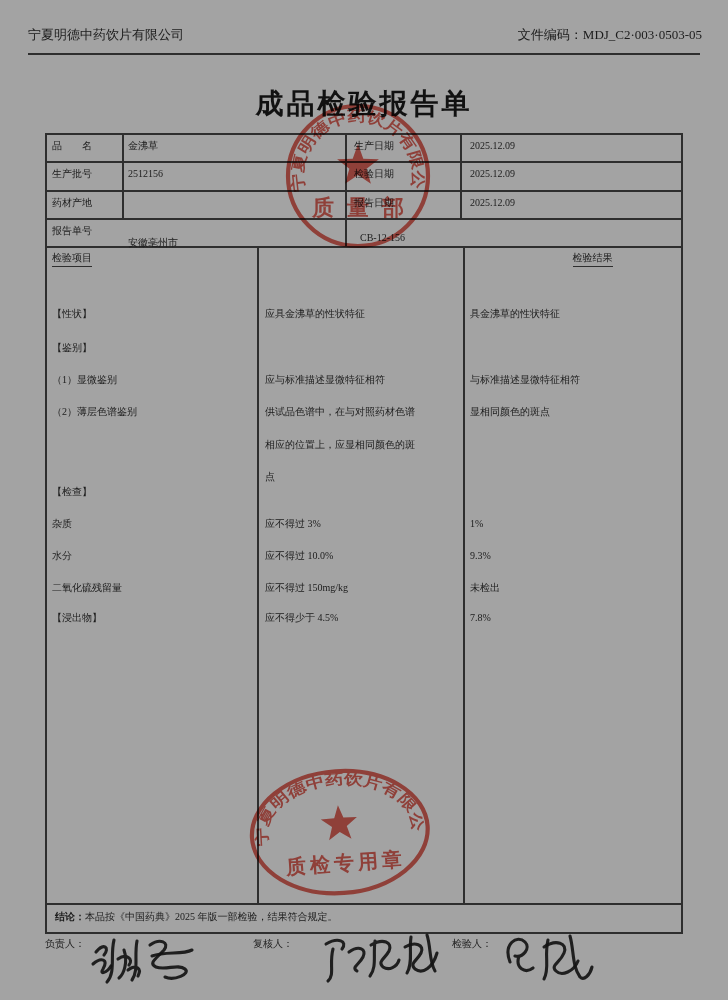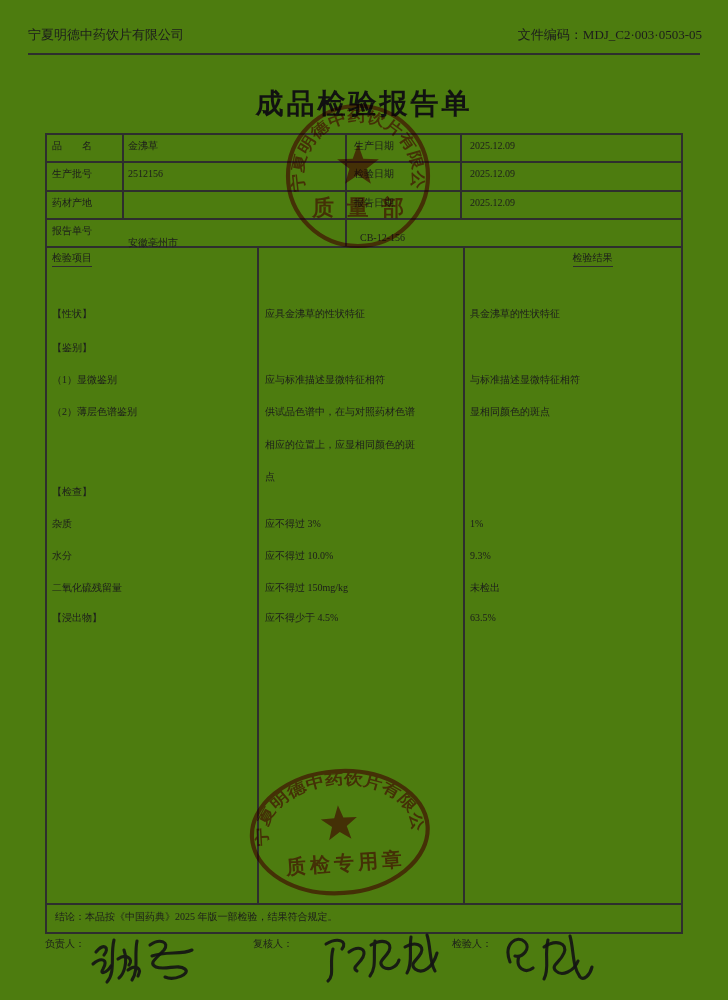--- a/index.html
+++ b/index.html
@@ -1,30 +1,30 @@
 <!DOCTYPE html>
 <html><head>
 <meta charset="utf-8">
 <style>
   html,body{margin:0;padding:0;background:#ffffff;}
   .page{
-    position:relative;width:728px;height:1000px;background:#4d7c0f;overflow:hidden;
+    position:relative;width:728px;height:1000px;background:#a3a3a3;overflow:hidden;
     font-family:"Liberation Serif","DejaVu Serif",serif;color:#1c1c1c;
   }
   .t{position:absolute;white-space:nowrap;font-size:10px;line-height:1.15;}
   .small{font-size:13px;}
   .hline{position:absolute;height:2px;background:#2e2e2e;}
   .vline{position:absolute;width:2px;background:#2e2e2e;}
   .title{
     position:absolute;left:0;right:0;text-align:center;
     font-family:"Liberation Sans","DejaVu Sans",sans-serif;
     font-weight:bold;font-size:28px;letter-spacing:3px;color:#111;
   }
   .colhead{border-bottom:1.6px solid #2e2e2e;padding-bottom:3px;}
-  .bold{font-weight:normal;}
+  .bold{font-weight:bold;}
   .conclusion-box{
     position:absolute;left:45px;top:903px;width:638px;height:31px;
     border:2px solid #2e2e2e;box-sizing:border-box;
   }
   .stamp{position:absolute;opacity:0.78;mix-blend-mode:multiply;}
   .sig{position:absolute;}
   .sig path{fill:none;stroke:#141414;stroke-width:3.1;stroke-linecap:round;stroke-linejoin:round;opacity:.92;}
 </style>
 </head>
 <body>
@@ -90,21 +90,21 @@
   <div class="t" style="left:265px;top:550px;">应不得过 10.0%</div>
   <div class="t" style="left:265px;top:582px;">应不得过 150mg/kg</div>
   <div class="t" style="left:265px;top:612px;">应不得少于 4.5%</div>
 
   <div class="t" style="left:470px;top:308px;">具金沸草的性状特征</div>
   <div class="t" style="left:470px;top:374px;">与标准描述显微特征相符</div>
   <div class="t" style="left:470px;top:406px;">显相同颜色的斑点</div>
   <div class="t" style="left:470px;top:518px;">1%</div>
   <div class="t" style="left:470px;top:550px;">9.3%</div>
   <div class="t" style="left:470px;top:582px;">未检出</div>
-  <div class="t" style="left:470px;top:612px;">63.5%</div>
+  <div class="t" style="left:470px;top:612px;">7.8%</div>
 
   <div class="conclusion-box"></div>
   <div class="t" style="left:55px;top:911px;">
     <span class="bold">结论：</span><span>本品按《中国药典》2025 年版一部检验，结果符合规定。</span>
   </div>
 
   <div class="t" style="left:45px;top:938px;">负责人：</div>
   <div class="t" style="left:253px;top:938px;">复核人：</div>
   <div class="t" style="left:452px;top:938px;">检验人：</div>
 

